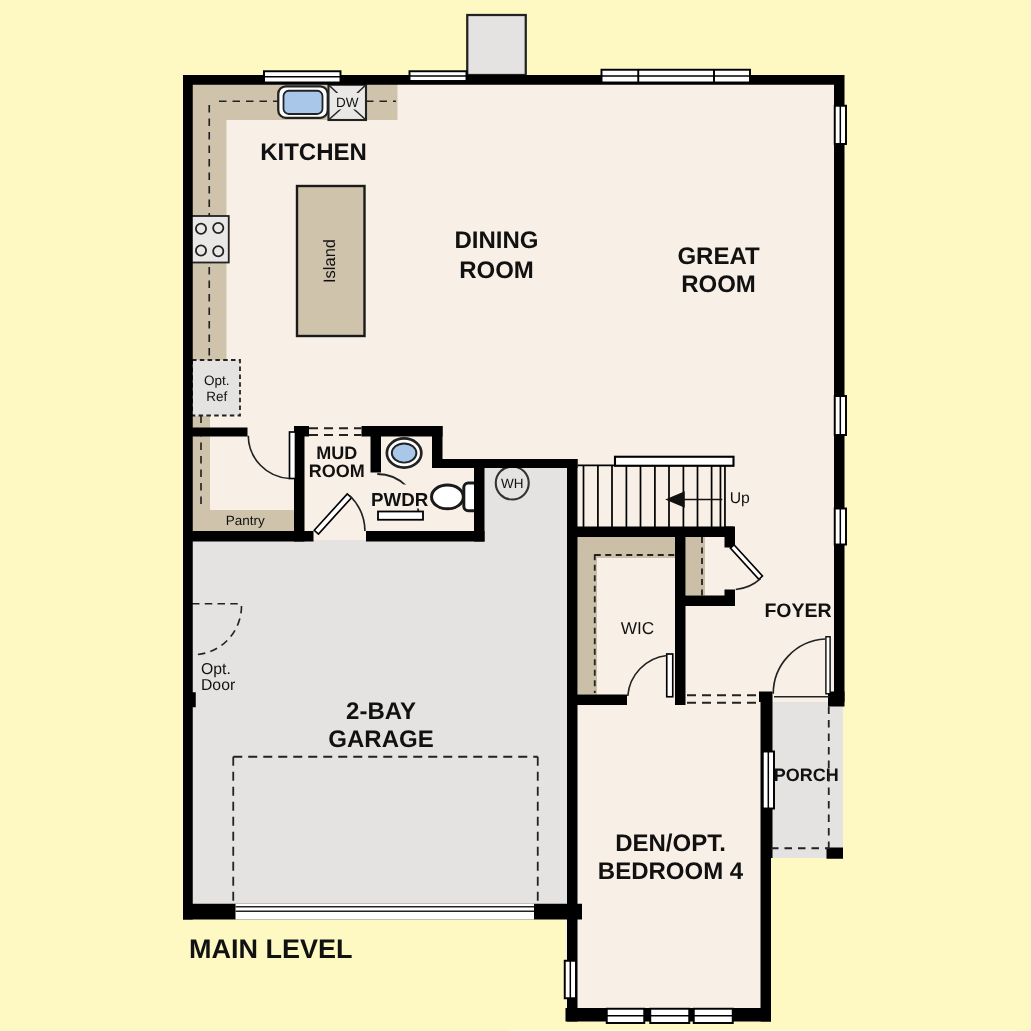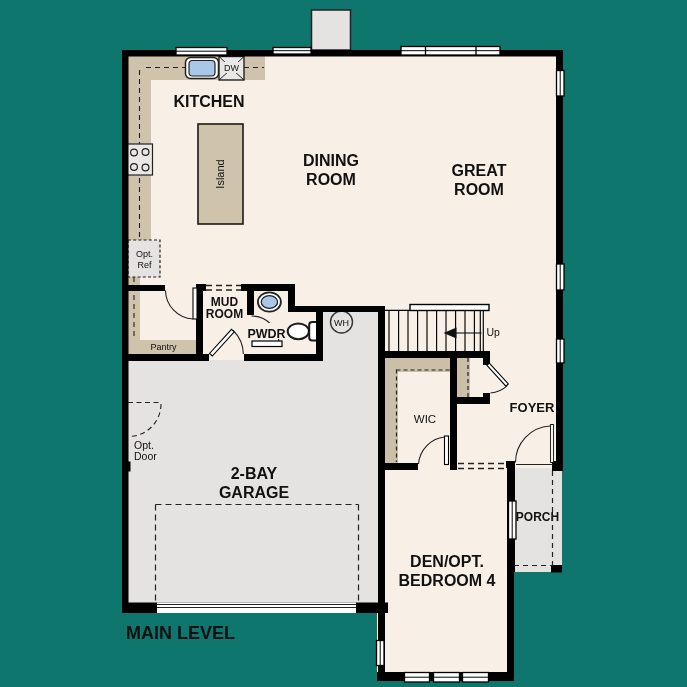--- a/index.html
+++ b/index.html
@@ -1,16 +1,16 @@
 <!DOCTYPE html>
 <html><head>
 <meta charset="utf-8">
 <style>
 html,body{margin:0;padding:0;background:#ffffff;}
-#plan{position:relative;width:687px;height:687px;background:#0f766e;font-family:"Liberation Sans",sans-serif;}
+#plan{position:relative;width:687px;height:687px;background:#fef9c3;font-family:"Liberation Sans",sans-serif;}
 svg{position:absolute;left:0;top:0;}
 text{font-family:"Liberation Sans",sans-serif;fill:#111;}
 .rm{font-weight:bold;font-size:16px;text-anchor:middle;}
 .sm{font-size:9px;text-anchor:middle;}
 </style>
 </head>
 <body>
 <div id="plan">
 <svg width="687" height="687" viewBox="0 0 687 687">
 

